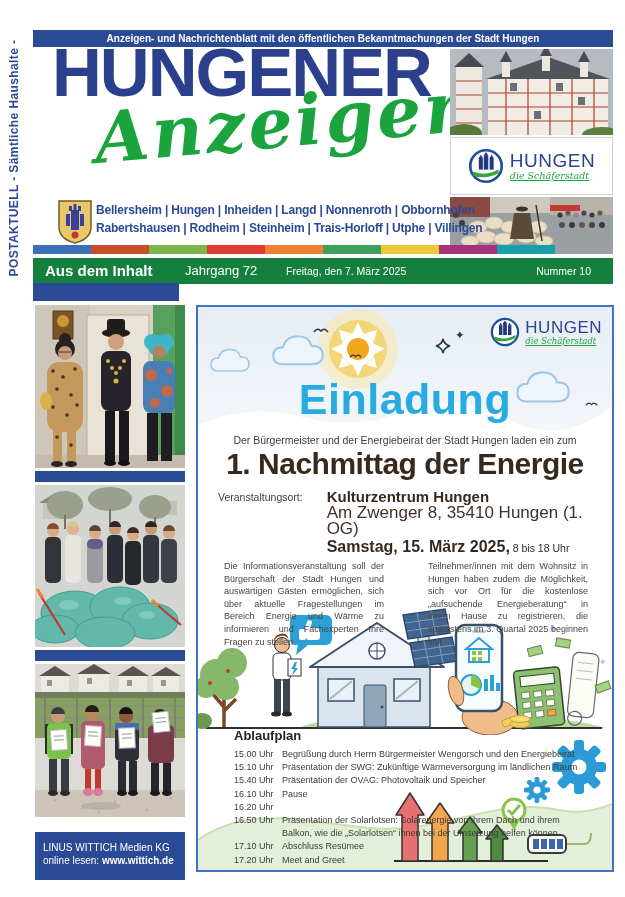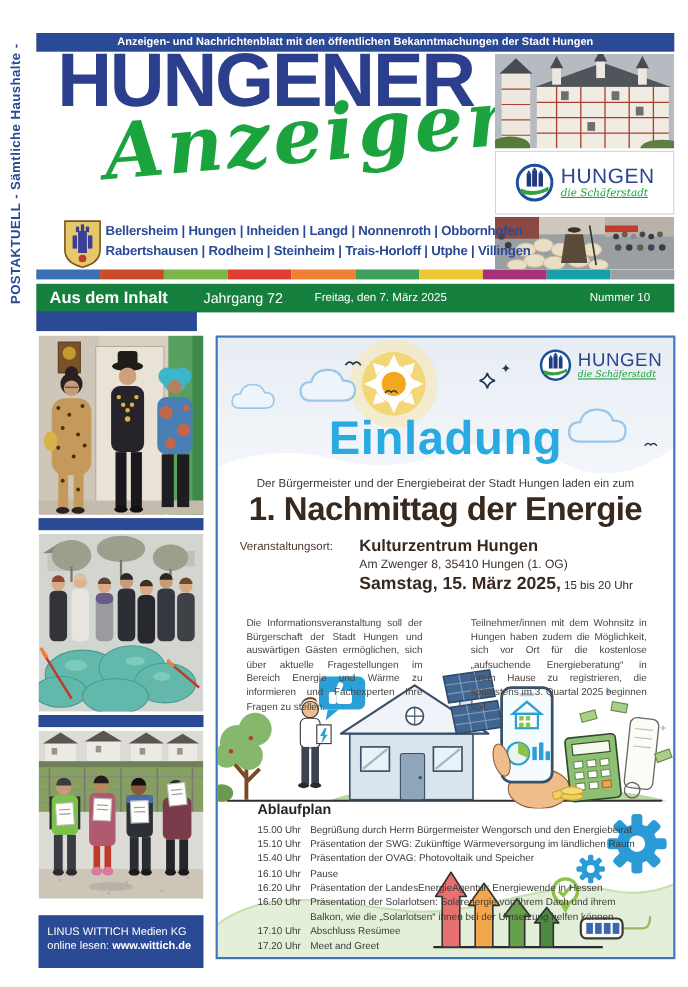--- a/index.html
+++ b/index.html
@@ -50,21 +50,21 @@
   .headline{position:absolute;left:0;top:68px;width:100%;text-align:center;z-index:2;
             font-size:43px;font-weight:bold;color:#29abe2;letter-spacing:.5px;}
   .intro{position:absolute;left:0;top:127px;width:100%;text-align:center;z-index:2;
          font-size:10.5px;color:#3b3b3b;}
   .event-title{position:absolute;left:0;top:140px;width:100%;text-align:center;z-index:2;
                font-size:30px;font-weight:bold;color:#38291f;letter-spacing:-.5px;}
   .venue{position:absolute;left:20px;top:181px;display:flex;gap:24px;z-index:2;}
   .vlabel{font-size:10.5px;color:#4a3a30;padding-top:3px;}
   .vcol{color:#38291f;}
   .vname{font-size:15px;font-weight:bold;line-height:17px;}
-  .vaddr{font-size:11px;line-height:16px;color:#403229;}
+  .vaddr{font-size:17px;line-height:16px;color:#403229;}
   .vdate{font-size:16px;font-weight:bold;line-height:20px;}
   .vtime{font-size:10.5px;font-weight:normal;}
   .body-cols{position:absolute;left:10px;top:237px;width:396px;display:flex;gap:12px;z-index:2;}
   .body-cols p{margin:16px;flex:1;font-size:9px;line-height:12.6px;text-align:justify;color:#4a443e;}
   .scene{position:absolute;left:0;top:300px;z-index:1;}
   .hill{position:absolute;left:0;bottom:0;z-index:0;}
   .schedule{position:absolute;left:36px;top:421px;width:380px;z-index:3;}
   .schedule h3{margin:0 0 5px 0;font-size:13px;color:#242424;}
   .srow{display:flex;font-size:9px;line-height:13.2px;color:#3b3b38;}
   .stime{width:48px;flex-shrink:0;}
@@ -542,21 +542,21 @@
 
     <div class="headline">Einladung</div>
     <div class="intro">Der Bürgermeister und der Energiebeirat der Stadt Hungen laden ein zum</div>
     <div class="event-title">1. Nachmittag der Energie</div>
 
     <div class="venue">
       <span class="vlabel">Veranstaltungsort:</span>
       <div class="vcol">
         <div class="vname">Kulturzentrum Hungen</div>
         <div class="vaddr">Am Zwenger 8, 35410 Hungen (1. OG)</div>
-        <div class="vdate"><span>Samstag, 15. März 2025,</span><span class="vtime"> 15 bis 20 Uhr</span></div>
+        <div class="vdate"><span>Samstag, 15. März 2025,</span><span class="vtime"> 8 bis 18 Uhr</span></div>
       </div>
     </div>
 
     <div class="body-cols">
       <p>Die Informationsveranstaltung soll der Bürgerschaft der Stadt Hungen und auswärtigen Gästen ermöglichen, sich über aktuelle Fragestellungen im Bereich Energie und Wärme zu informieren und Fachexperten Ihre Fragen zu stellen.</p>
       <p>Teilnehmer/innen mit dem Wohnsitz in Hungen haben zudem die Möglichkeit, sich vor Ort für die kostenlose „aufsuchende Energieberatung“ in ihrem Hause zu registrieren, die spätestens im 3. Quartal 2025 beginnen soll.</p>
     </div>
 
     <svg class="scene" width="414" height="128" viewBox="0 0 414 128">
       <path d="M100,121 Q150,102 215,121 Z" fill="#bcd9a0"></path>
@@ -708,21 +708,20 @@
       <div class="srow">
           <span class="stime">15.40 Uhr</span>
           <span class="sitem">Präsentation der OVAG: Photovoltaik und Speicher</span>
         </div>
       <div class="srow">
           <span class="stime">16.10 Uhr</span>
           <span class="sitem">Pause</span>
         </div>
       <div class="srow">
           <span class="stime">16.20 Uhr</span>
-          <span class="sitem">Präsentation der LandesEnergieAgentur: Energiewende in Hessen</span>
         </div>
       <div class="srow">
           <span class="stime">16.50 Uhr</span>
           <span class="sitem">Präsentation der Solarlotsen: Solarenergie von ihrem Dach und ihrem Balkon, wie die „Solarlotsen“ ihnen bei der Umsetzung helfen können</span>
         </div>
       <div class="srow">
           <span class="stime">17.10 Uhr</span>
           <span class="sitem">Abschluss Resümee</span>
         </div>
       <div class="srow">

